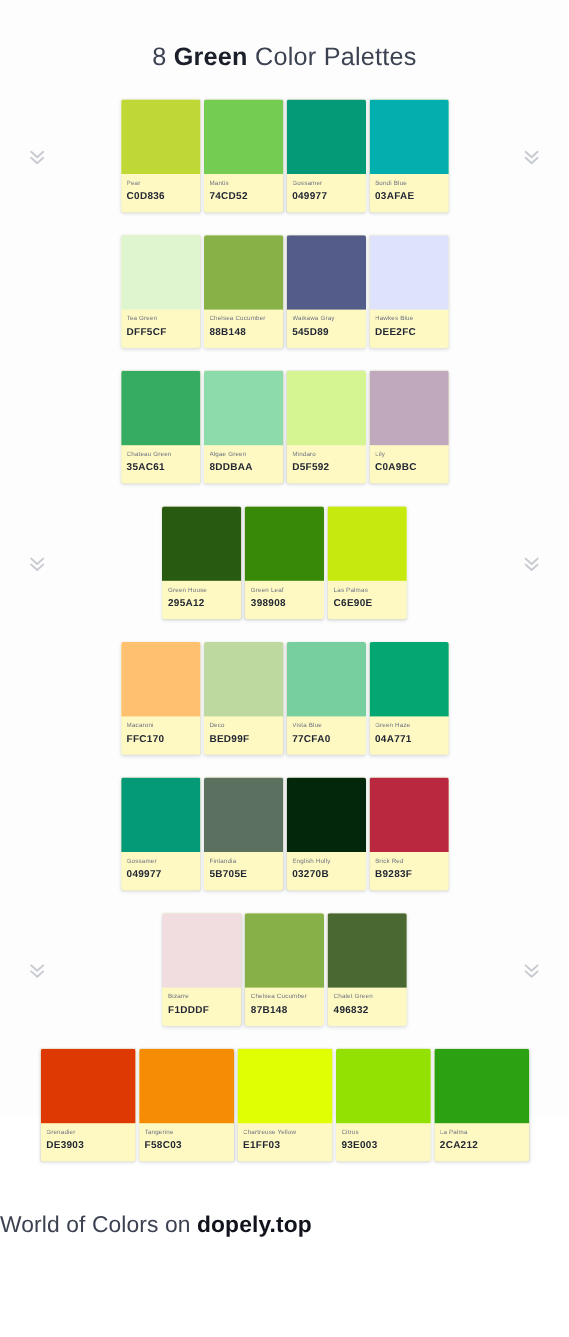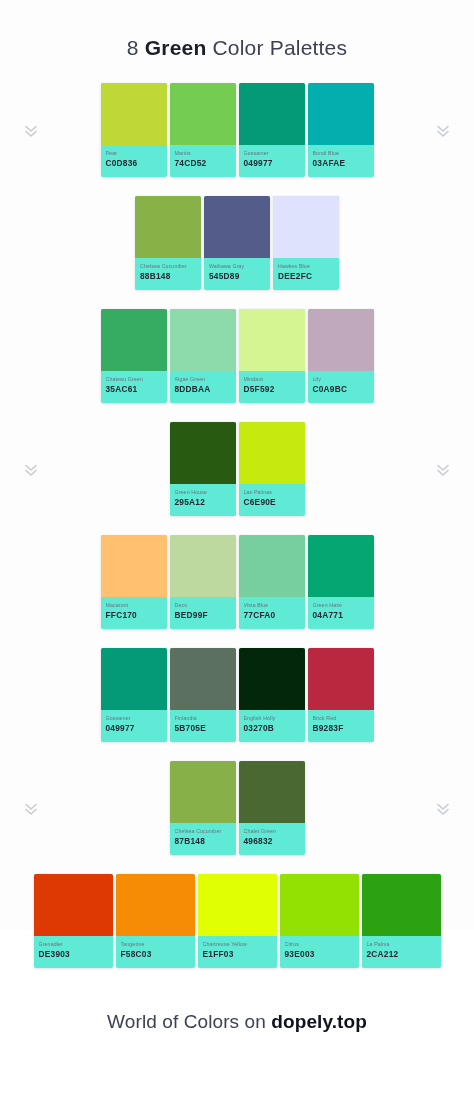--- a/index.html
+++ b/index.html
@@ -63,21 +63,21 @@
   }
 
   .cards {
     display: flex;
     gap: 3px;
     height: 94px;
   }
 
   .card {
     width: 66px;
-    background: #5eead4;
+    background: #fef9c3;
     border-radius: 2px;
     box-shadow: 0 1px 3px rgba(40,45,60,0.13), 0 0 1px rgba(40,45,60,0.10);
     display: flex;
     flex-direction: column;
     overflow: hidden;
   }
   .card.wide {
     width: 79px;
   }
 
@@ -119,21 +119,20 @@
     height: 16px;
     opacity: 0.55;
   }
   .chev.left  { left: 24px; }
   .chev.right { right: 24px; }
   .chev svg { display: block; }
 
   
   .footer {
     margin-top: 24px;
-    text-align: center;
     width: 100%;
   }
   .footer-text {
     font-size: 19px;
     font-weight: 300;
     color: #3c4251;
     letter-spacing: 0.1px;
     white-space: nowrap;
   }
   .footer-text .strong {
@@ -193,20 +192,27 @@
             <div class="card-meta">
               <div class="card-name">Bondi Blue</div>
               <div class="card-hex">03AFAE</div>
             </div>
           </div>
         </div>
       </div>
       <div class="palette-row">
         <div class="cards">
           <div class="card">
+            <div class="swatch" style="background: rgb(223, 245, 207);"></div>
+            <div class="card-meta">
+              <div class="card-name">Tea Green</div>
+              <div class="card-hex">DFF5CF</div>
+            </div>
+          </div>
+          <div class="card">
             <div class="swatch" style="background: rgb(136, 177, 72);"></div>
             <div class="card-meta">
               <div class="card-name">Chelsea Cucumber</div>
               <div class="card-hex">88B148</div>
             </div>
           </div>
           <div class="card">
             <div class="swatch" style="background: rgb(84, 93, 137);"></div>
             <div class="card-meta">
               <div class="card-name">Waikawa Gray</div>
@@ -269,20 +275,27 @@
         </div>
         <div class="cards">
           <div class="card">
             <div class="swatch" style="background: rgb(41, 90, 18);"></div>
             <div class="card-meta">
               <div class="card-name">Green House</div>
               <div class="card-hex">295A12</div>
             </div>
           </div>
           <div class="card">
+            <div class="swatch" style="background: rgb(57, 137, 8);"></div>
+            <div class="card-meta">
+              <div class="card-name">Green Leaf</div>
+              <div class="card-hex">398908</div>
+            </div>
+          </div>
+          <div class="card">
             <div class="swatch" style="background: rgb(198, 233, 14);"></div>
             <div class="card-meta">
               <div class="card-name">Las Palmas</div>
               <div class="card-hex">C6E90E</div>
             </div>
           </div>
         </div>
       </div>
       <div class="palette-row">
         <div class="cards">
@@ -355,20 +368,27 @@
             <path d="M2 8.5 L7 13 L12 8.5" fill="none" stroke="#9ca2ad" stroke-width="1.6" stroke-linecap="round" stroke-linejoin="round"></path>
           </svg>
         </div>
         <div class="chev right">
           <svg width="14" height="16" viewBox="0 0 14 16">
             <path d="M2 3.5 L7 8 L12 3.5" fill="none" stroke="#9ca2ad" stroke-width="1.6" stroke-linecap="round" stroke-linejoin="round"></path>
             <path d="M2 8.5 L7 13 L12 8.5" fill="none" stroke="#9ca2ad" stroke-width="1.6" stroke-linecap="round" stroke-linejoin="round"></path>
           </svg>
         </div>
         <div class="cards">
+          <div class="card">
+            <div class="swatch" style="background: rgb(241, 221, 223);"></div>
+            <div class="card-meta">
+              <div class="card-name">Bizarre</div>
+              <div class="card-hex">F1DDDF</div>
+            </div>
+          </div>
           <div class="card">
             <div class="swatch" style="background: rgb(135, 177, 72);"></div>
             <div class="card-meta">
               <div class="card-name">Chelsea Cucumber</div>
               <div class="card-hex">87B148</div>
             </div>
           </div>
           <div class="card">
             <div class="swatch" style="background: rgb(73, 104, 50);"></div>
             <div class="card-meta">

